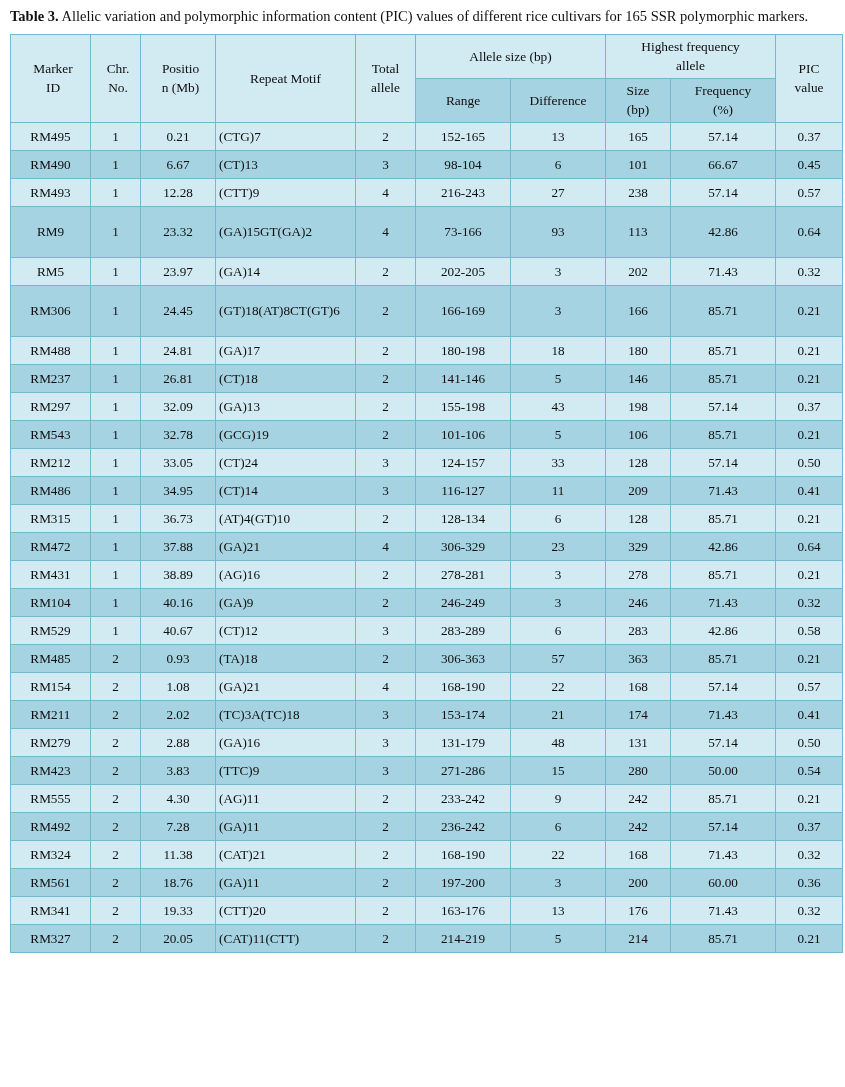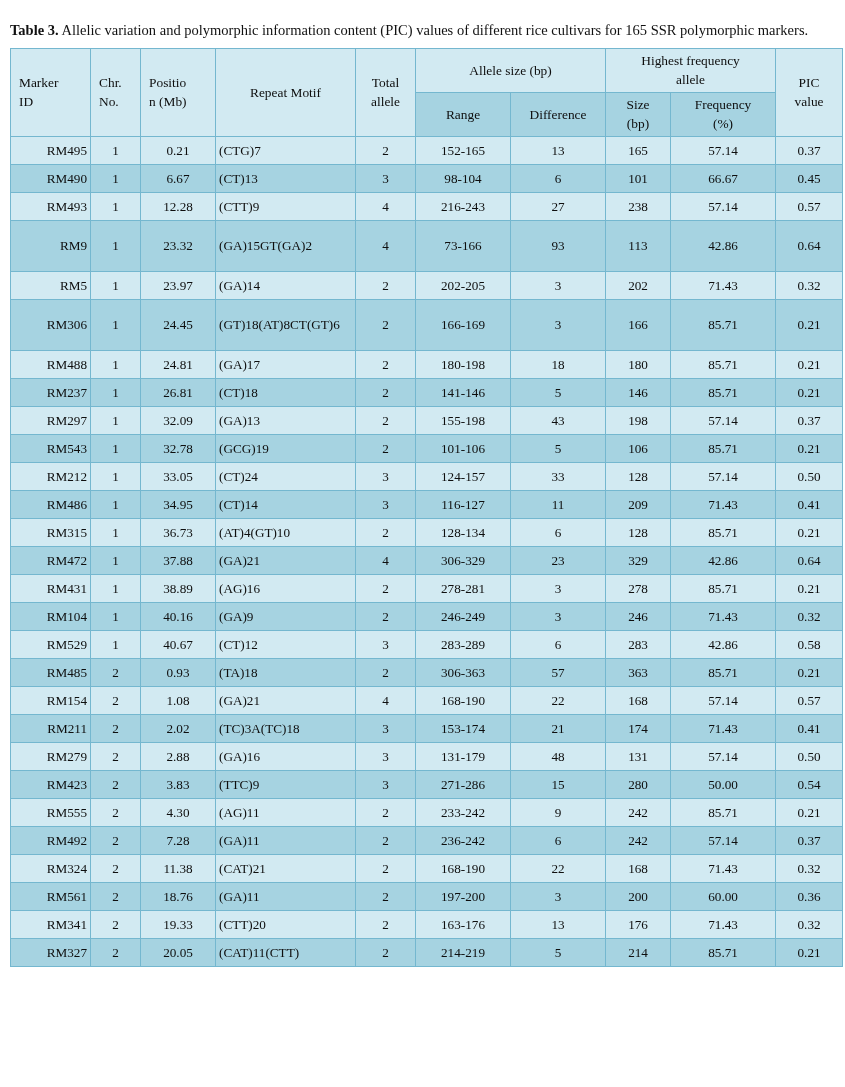--- a/index.html
+++ b/index.html
@@ -12,21 +12,21 @@
     background: #ffffff;
     font-family: "Liberation Serif", "DejaVu Serif", serif;
     color: #111111;
     overflow: hidden;
   }
 
   .page {
     width: 845px;
     height: 1087px;
     box-sizing: border-box;
-    padding: 20px 6px 0 6px;
+    padding: 6px 6px 0 6px;
     position: relative;
   }
 
   
   .caption {
     font-size: 14.5px;
     line-height: 1.38;
     text-align: justify;
     margin: 0 2px 8px 4px;
     color: #111111;
@@ -59,37 +59,37 @@
   thead th {
     background: #d2eaf2;
     font-weight: bold;
     font-size: 13.4px;
     border: 1px solid #74b7cf;
   }
   thead th.sub {
     background: #a6d3e1;
   }
   thead th.hleft {
-    text-align: left;
+    text-align: center;
     padding-left: 8px;
   }
   thead th.hcenter {
     text-align: center;
   }
   thead th.span-group {
     text-align: center;
   }
   .hdr-line { display: block; }
 
   
   tbody tr.row-light td { background: #d2eaf2; }
   tbody tr.row-dark  td { background: #a6d3e1; }
 
   td.c-marker {
-    text-align: right;
+    text-align: center;
     padding-left: 8px;
     white-space: nowrap;
   }
   td.c-center { text-align: center; }
   td.c-motif  { text-align: left; }
 
   
   col.w-marker { width: 80px; }
   col.w-chr    { width: 50px; }
   col.w-pos    { width: 75px; }

